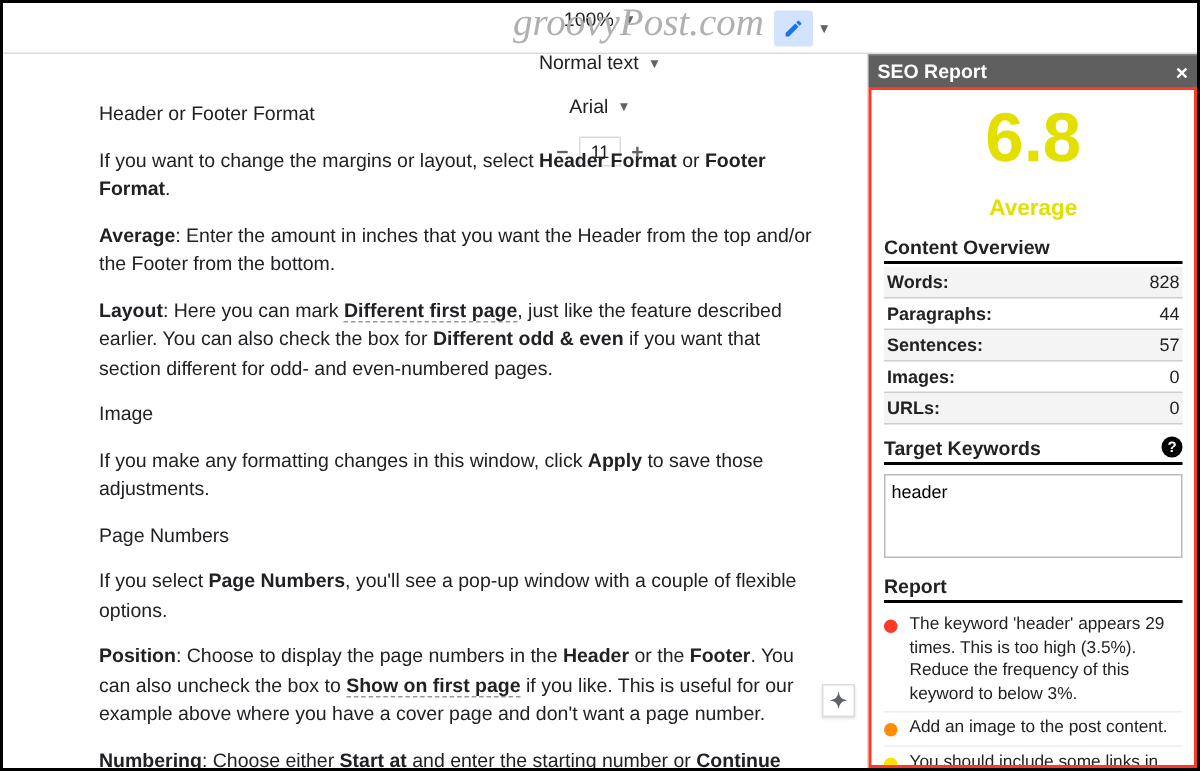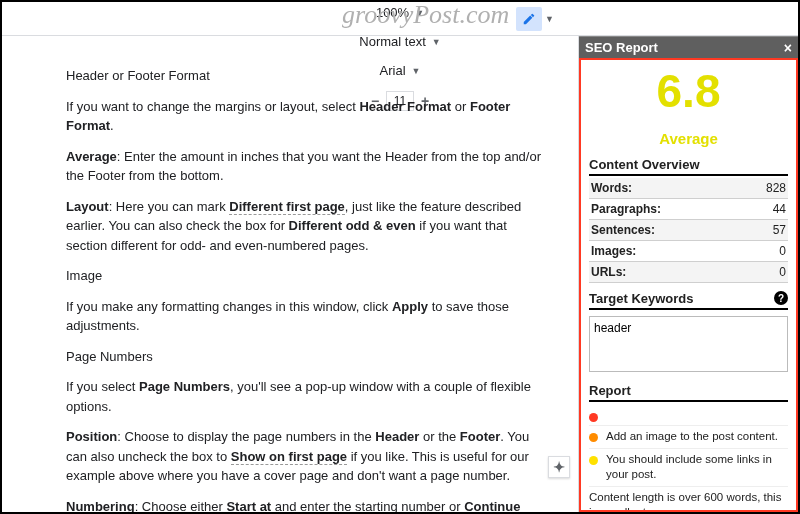--- a/index.html
+++ b/index.html
@@ -368,20 +368,21 @@
           <div class="section-h">
             <span>Target Keywords</span>
             <span class="help-circle">?</span>
           </div>
           <textarea class="keywords-box" style="">header</textarea>
 
           <div class="section-h">Report</div>
           <div class="report-list" id="report-container">
               <div class="report-item">
                 <span class="dot red"></span>
+                <span>The keyword 'header' appears 29 times. This is too high (3.5%). Reduce the frequency of this keyword to below 3%.</span>
               </div>
               <div class="report-item">
                 <span class="dot orange"></span>
                 <span>Add an image to the post content.</span>
               </div>
               <div class="report-item">
                 <span class="dot yellow"></span>
                 <span>You should include some links in your post.</span>
               </div>
               <div class="report-item">

